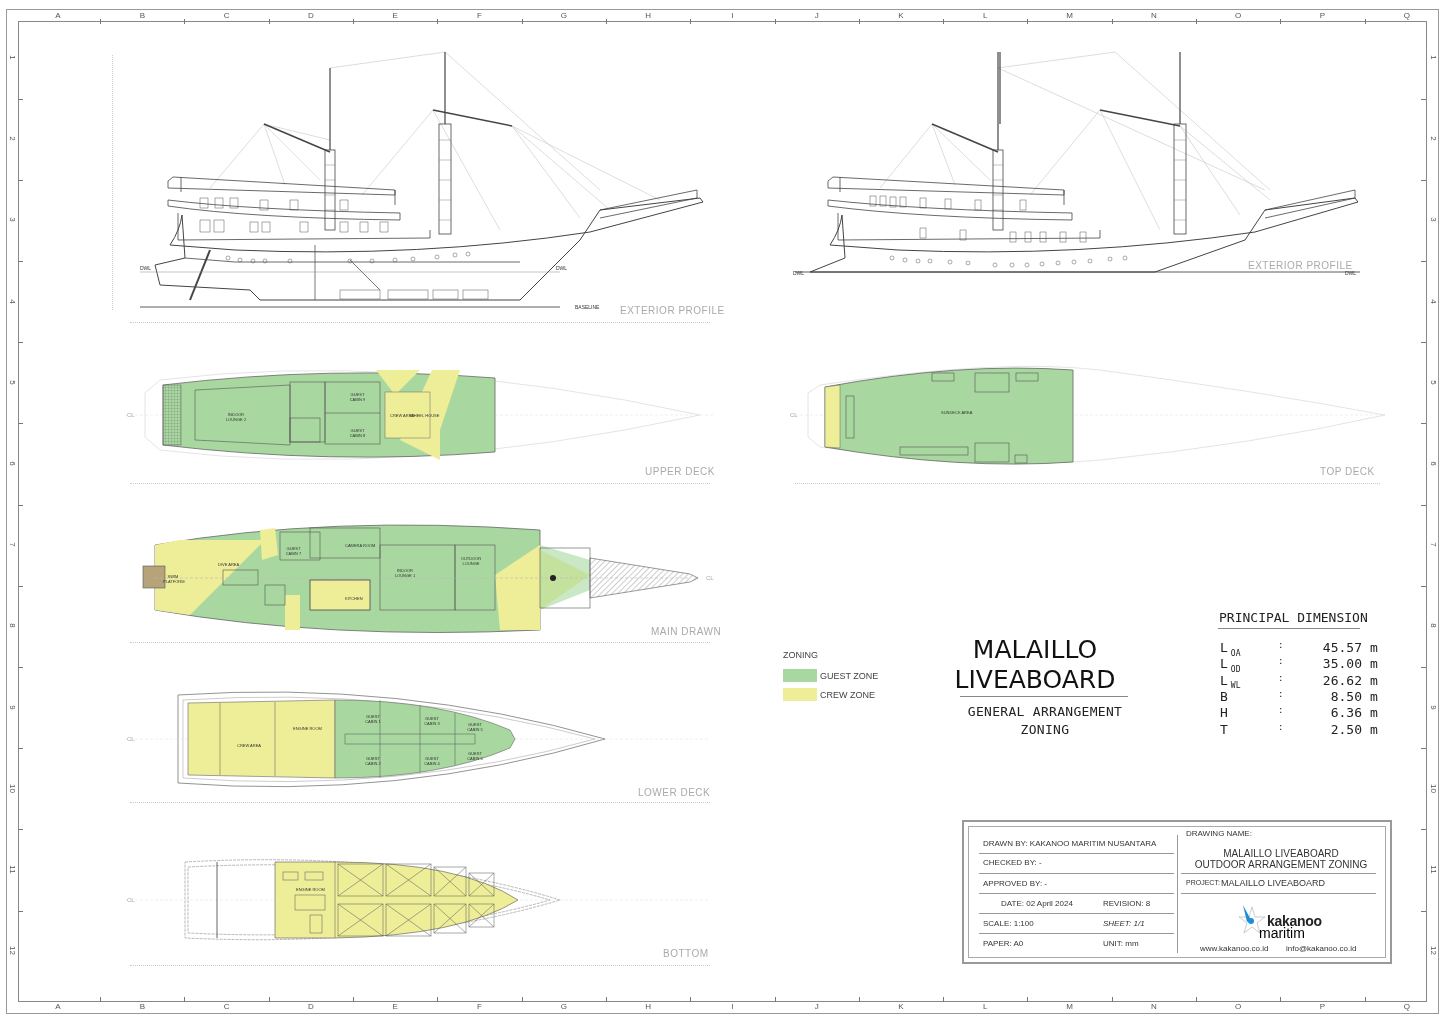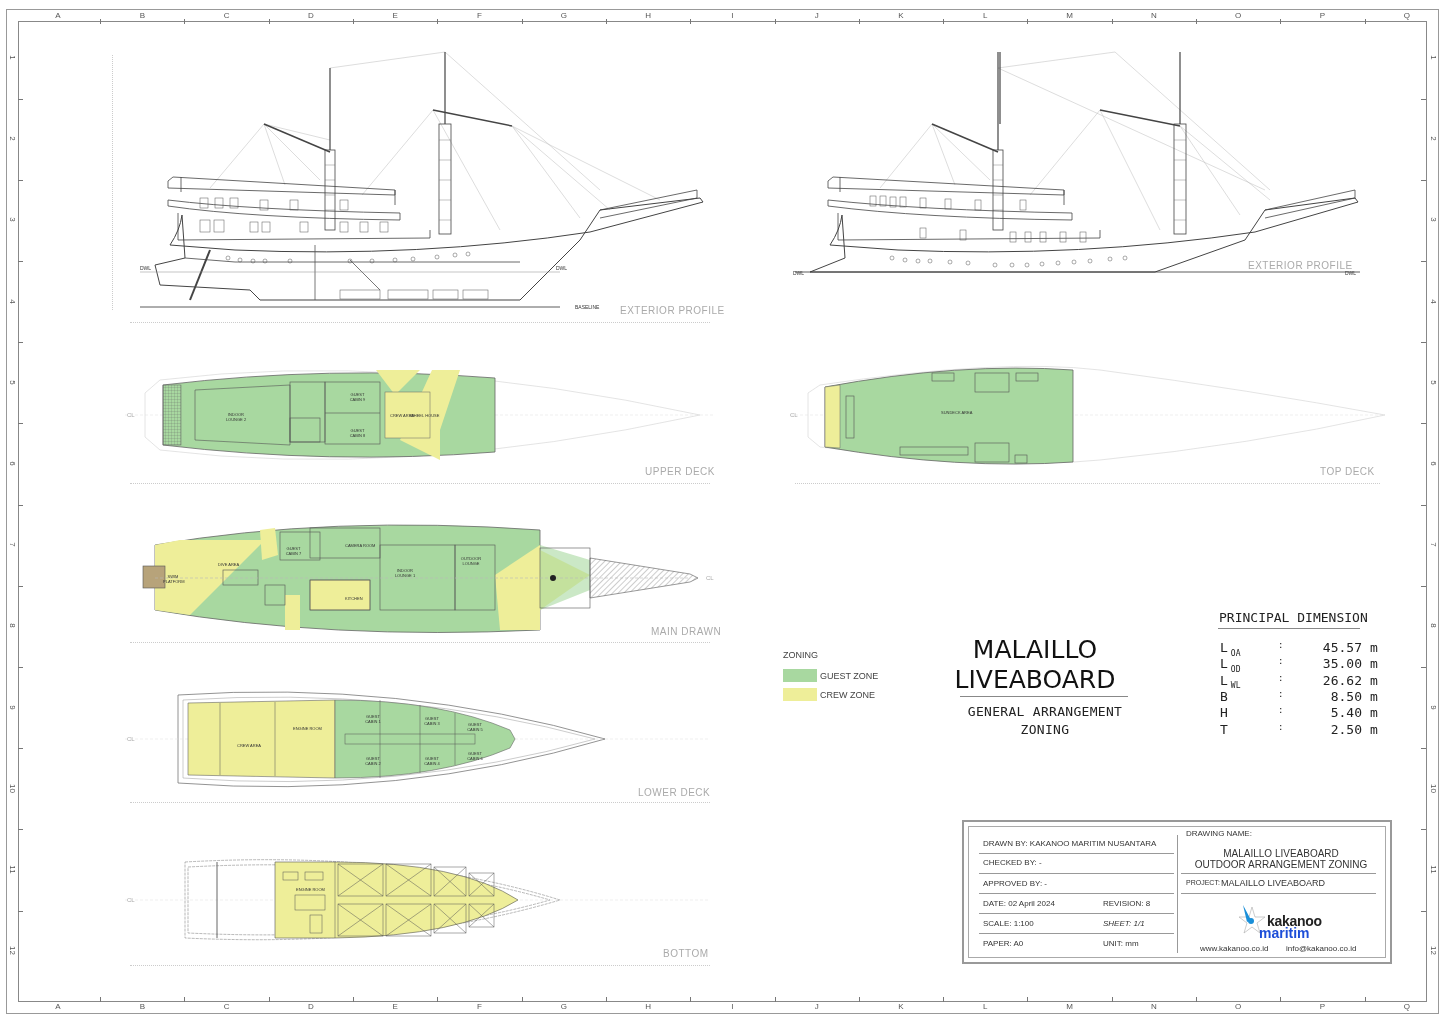--- a/index.html
+++ b/index.html
@@ -565,42 +565,42 @@
       </div>
       <div class="pd-row" style="left: 1220px; top: 688.9px; width: 160px;">
         <span class="pd-sym"><span>B</span><sub style="margin-left: 3px;"></sub></span>
         <span class="pd-colon">:</span>
         <span class="pd-val">8.50</span>
         <span class="pd-unit">m</span>
       </div>
       <div class="pd-row" style="left: 1220px; top: 705.2px; width: 160px;">
         <span class="pd-sym"><span>H</span><sub style="margin-left: 3px;"></sub></span>
         <span class="pd-colon">:</span>
-        <span class="pd-val">5.40</span>
+        <span class="pd-val">6.36</span>
         <span class="pd-unit">m</span>
       </div>
       <div class="pd-row" style="left: 1220px; top: 721.5px; width: 160px;">
         <span class="pd-sym"><span>T</span><sub style="margin-left: 3px;"></sub></span>
         <span class="pd-colon">:</span>
         <span class="pd-val">2.50</span>
         <span class="pd-unit">m</span>
       </div>
     </div>
 </div>
 
 <div class="tb">
   <div class="tb-inner">
     <div class="tb-vline" style="left:208px;top:8px;height:118px;"></div>
     <div class="tb-cell" style="left:14px;top:12px;">DRAWN BY:  KAKANOO MARITIM NUSANTARA</div>
     <div class="tb-line" style="left:10px;top:26px;width:195px;"></div>
     <div class="tb-cell" style="left:14px;top:31px;">CHECKED BY: -</div>
     <div class="tb-line" style="left:10px;top:46px;width:195px;"></div>
     <div class="tb-cell" style="left:14px;top:52px;">APPROVED BY: -</div>
     <div class="tb-line" style="left:10px;top:66px;width:195px;"></div>
-    <div class="tb-cell" style="left:14px;top:72px;">DATE: 02 April 2024</div>
+    <div class="tb-cell" style="left:32px;top:72px;">DATE: 02 April 2024</div>
     <div class="tb-cell" style="left:134px;top:72px;">REVISION: 8</div>
     <div class="tb-line" style="left:10px;top:86px;width:195px;"></div>
     <div class="tb-cell" style="left:14px;top:92px;">SCALE: 1:100</div>
     <div class="tb-cell" style="left:134px;top:92px;font-style:italic;">SHEET: 1/1</div>
     <div class="tb-line" style="left:10px;top:106px;width:195px;"></div>
     <div class="tb-cell" style="left:14px;top:112px;">PAPER: A0</div>
     <div class="tb-cell" style="left:134px;top:112px;">UNIT: mm</div>
 
     <div class="tb-cell" style="left:217px;top:2px;">DRAWING NAME:</div>
     <div class="tb-cell" style="left:212px;top:21px;width:200px;text-align:center;font-size:10px;">MALAILLO LIVEABOARD</div>
@@ -611,17 +611,17 @@
     <div class="tb-line" style="left:212px;top:66px;width:195px;"></div>
 
     <svg style="left:268px;top:78px;width:30px;height:30px;">
       <g stroke="#aaa" stroke-width="0.6" fill="none">
         <polygon points="15,2 18,12 28,12 20,18 23,28 15,22 7,28 10,18 2,12 12,12"></polygon>
       </g>
       <path d="M6 0 L14 15 L10 17 Z" fill="#1a8fd8"></path>
       <circle cx="14" cy="16" r="3" fill="#1a8fd8"></circle>
     </svg>
     <div class="tb-cell" style="left:298px;top:86px;font-size:14px;color:#222;font-weight:bold;letter-spacing:-0.3px;">kakanoo</div>
-    <div class="tb-cell" style="left:290px;top:98px;font-size:14px;color:#1d4ed8;font-weight:bold;">maritim</div>
+    <div class="tb-cell" style="left:290px;top:98px;font-size:14px;color:#000000;font-weight:normal;">maritim</div>
     <div class="tb-cell" style="left:231px;top:117px;">www.kakanoo.co.id</div>
     <div class="tb-cell" style="left:317px;top:117px;">info@kakanoo.co.id</div>
   </div>
 </div>
 
 </body></html>

